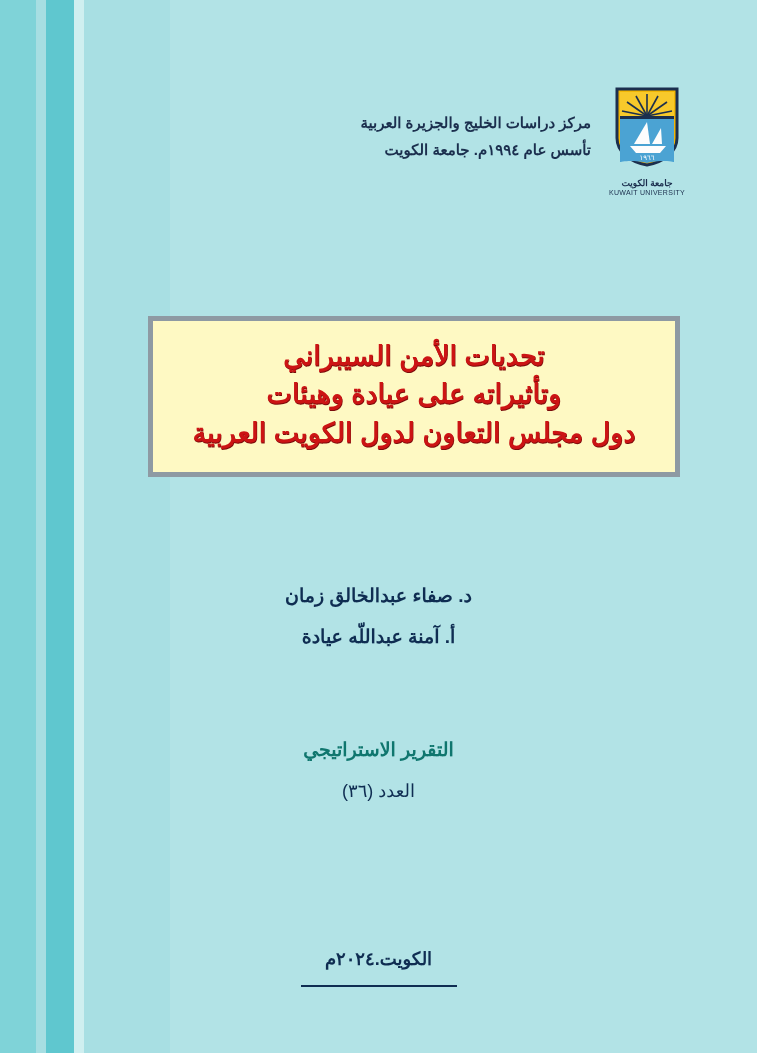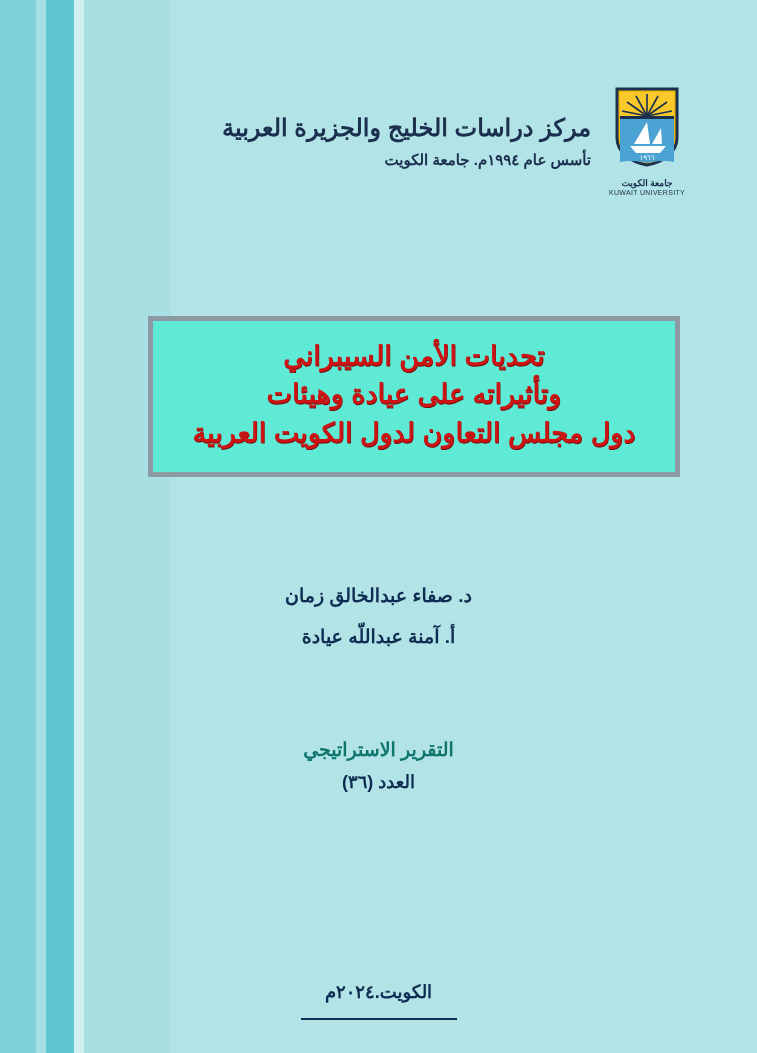--- a/index.html
+++ b/index.html
@@ -40,21 +40,21 @@
     display: flex;
     flex-direction: row;
     align-items: flex-start;
     gap: 18px;
   }
   .header-text {
     text-align: right;
     padding-top: 28px;
   }
   .center-name {
-    font-size: 24px;
+    font-size: 15px;
     font-weight: bold;
     color: #1b2f4e;
     letter-spacing: 0px;
     white-space: nowrap;
   }
   .center-sub {
     font-size: 15px;
     font-weight: bold;
     color: #1b2f4e;
     margin-top: 9px;
@@ -86,21 +86,21 @@
   }
 
   
   .title-frame {
     position: absolute;
     top: 316px;
     left: 148px;
     width: 532px;
     box-sizing: border-box;
     border: 5px solid #8e9aa3;
-    background: #5eead4;
+    background: #fef9c3;
     padding: 16px 14px 20px 14px;
     text-align: center;
   }
   .title-line {
     color: #cc1414;
     font-weight: bold;
     font-size: 27px;
     line-height: 1.42;
     white-space: nowrap;
     text-shadow: 0.5px 0.5px 0 #7a0b0b;
@@ -131,40 +131,39 @@
     text-align: center;
   }
   .series-title {
     color: #0f766e;
     font-weight: bold;
     font-size: 19px;
     letter-spacing: 1px;
   }
   .series-issue {
     color: #0f2d52;
-    font-weight: bold;
+    font-weight: normal;
     font-size: 18px;
-    margin-top: 10px;
+    margin-top: 19px;
     letter-spacing: 1px;
   }
 
   
   .footer {
     position: absolute;
     top: 948px;
     left: 0;
     right: 0;
     text-align: center;
   }
   .footer-place {
     color: #0f2d52;
     font-weight: bold;
     font-size: 18px;
     letter-spacing: 1px;
-    margin-top: 33px;
   }
   .footer-rule {
     width: 156px;
     height: 2px;
     background: #0f2d52;
     margin: 15px auto 0 auto;
   }
 </style>
 </head>
 <body>

